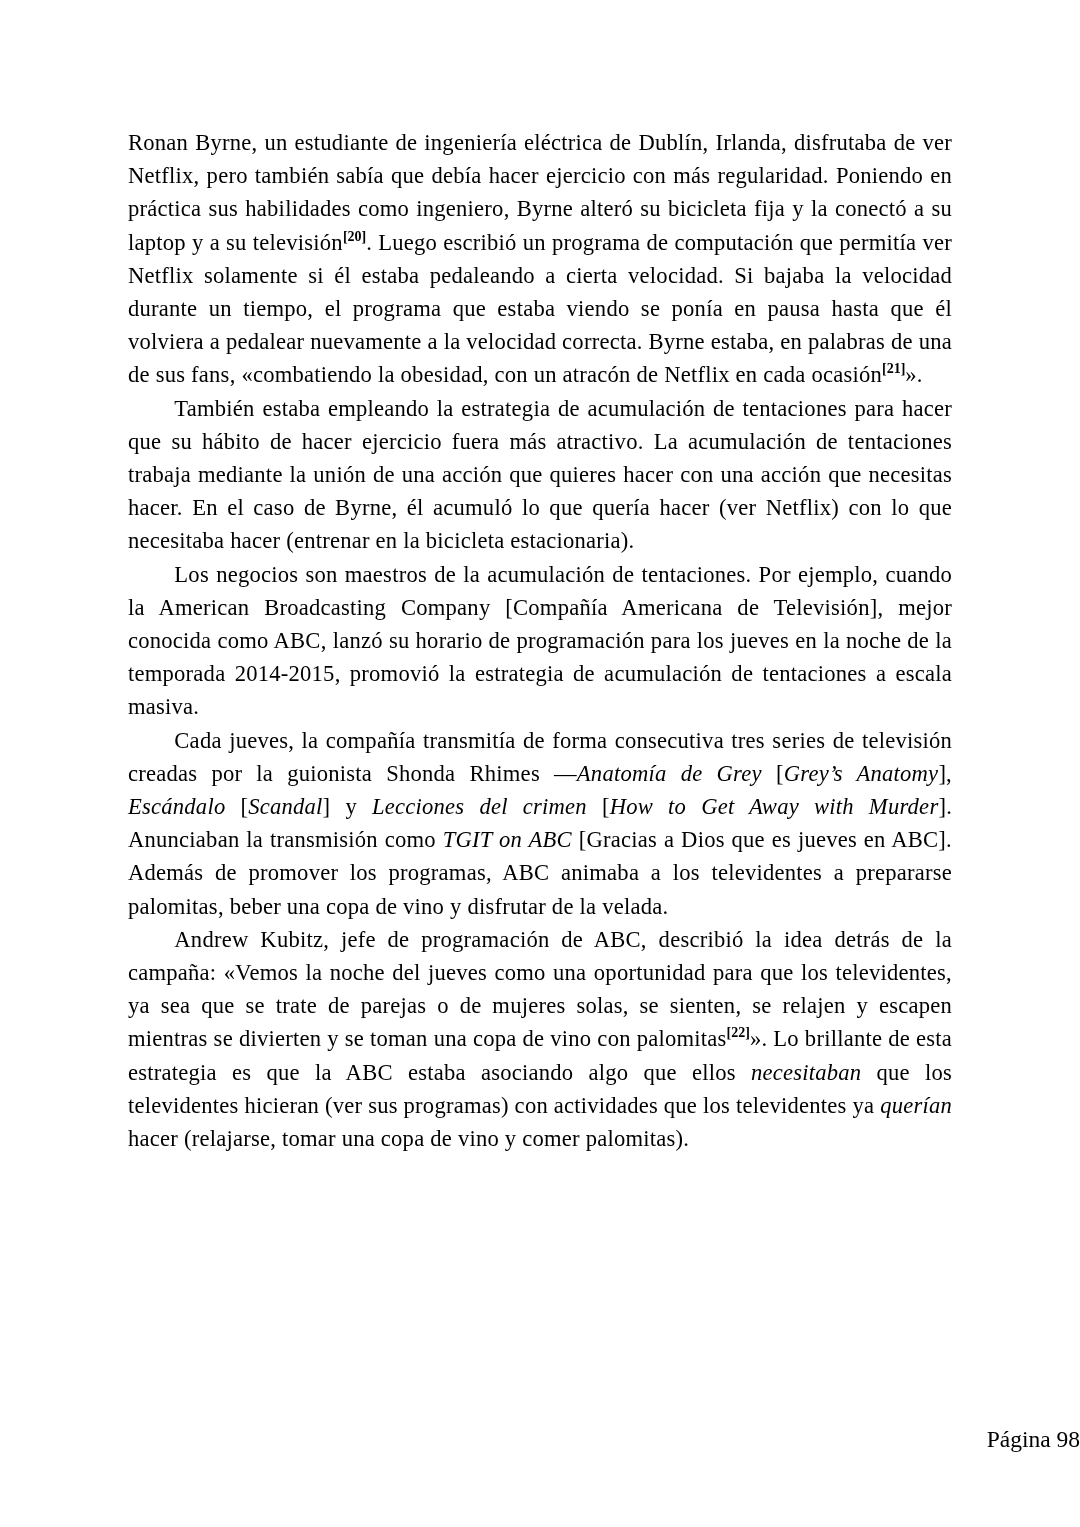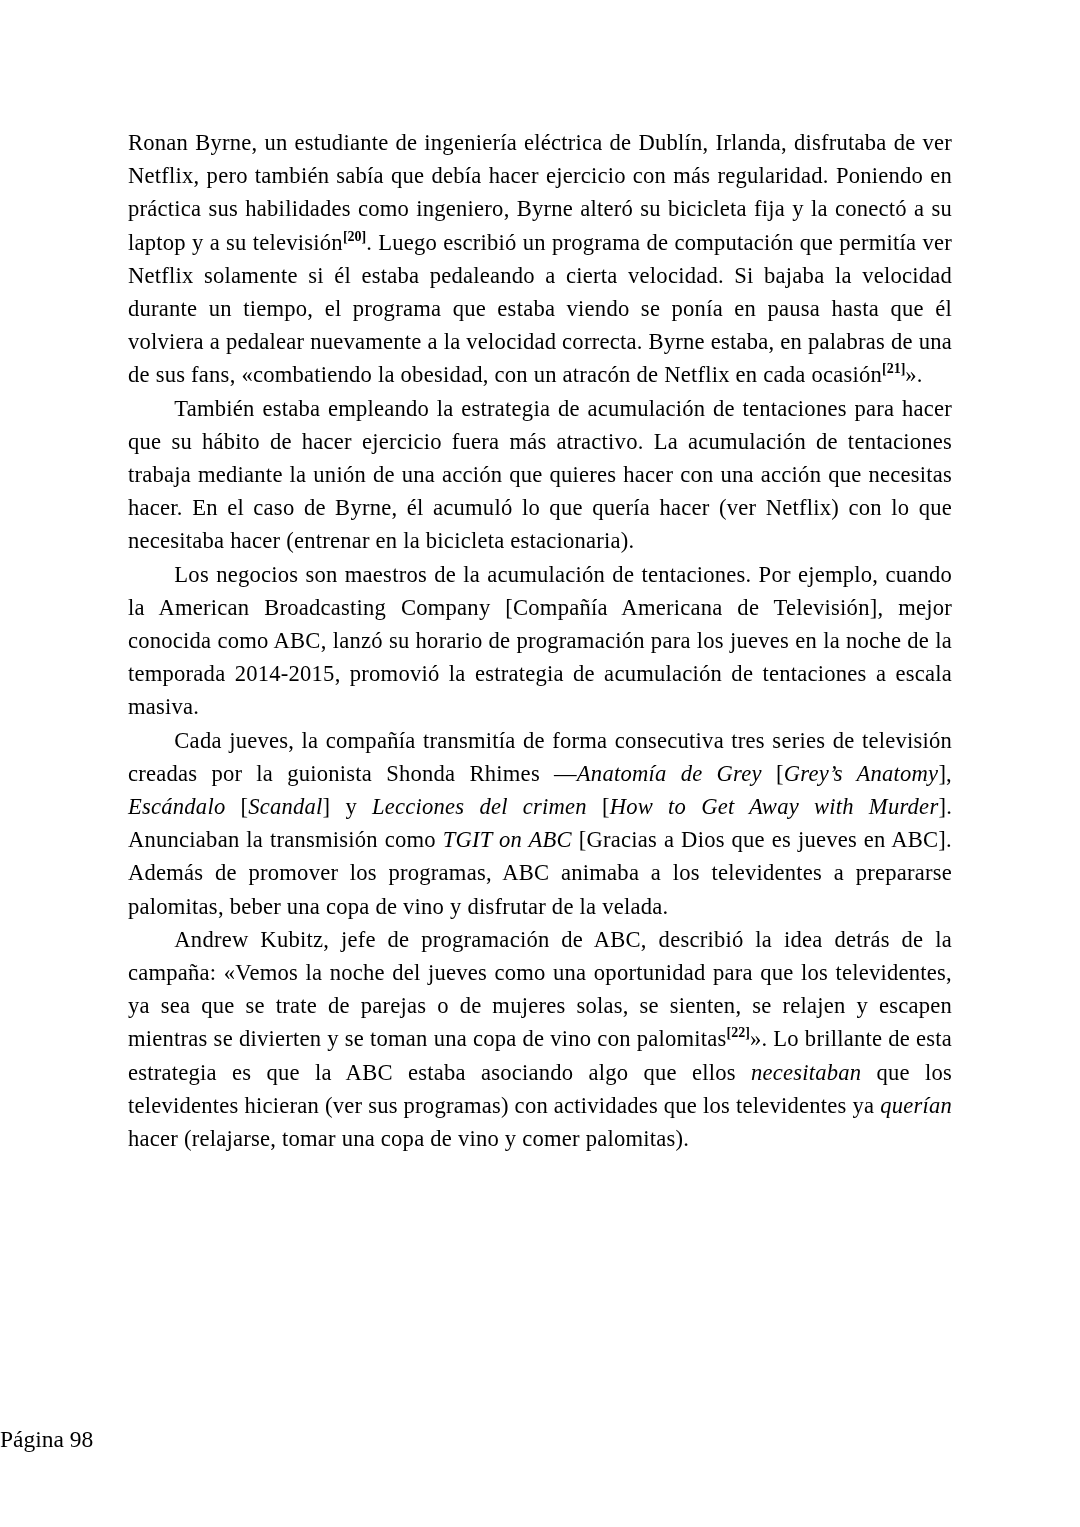--- a/index.html
+++ b/index.html
@@ -52,21 +52,21 @@
     font-weight: bold;
     vertical-align: super;
     line-height: 0;
     letter-spacing: 0;
   }
   .page-footer {
     position: absolute;
     left: 0;
     top: 1424px;
     width: 1080px;
-    text-align: left;
+    text-align: right;
     font-size: 23.5px;
     line-height: 30px;
   }
 </style>
 </head>
 <body>
 
 <div class="page">
 
   <div class="text-column" id="text-column">

